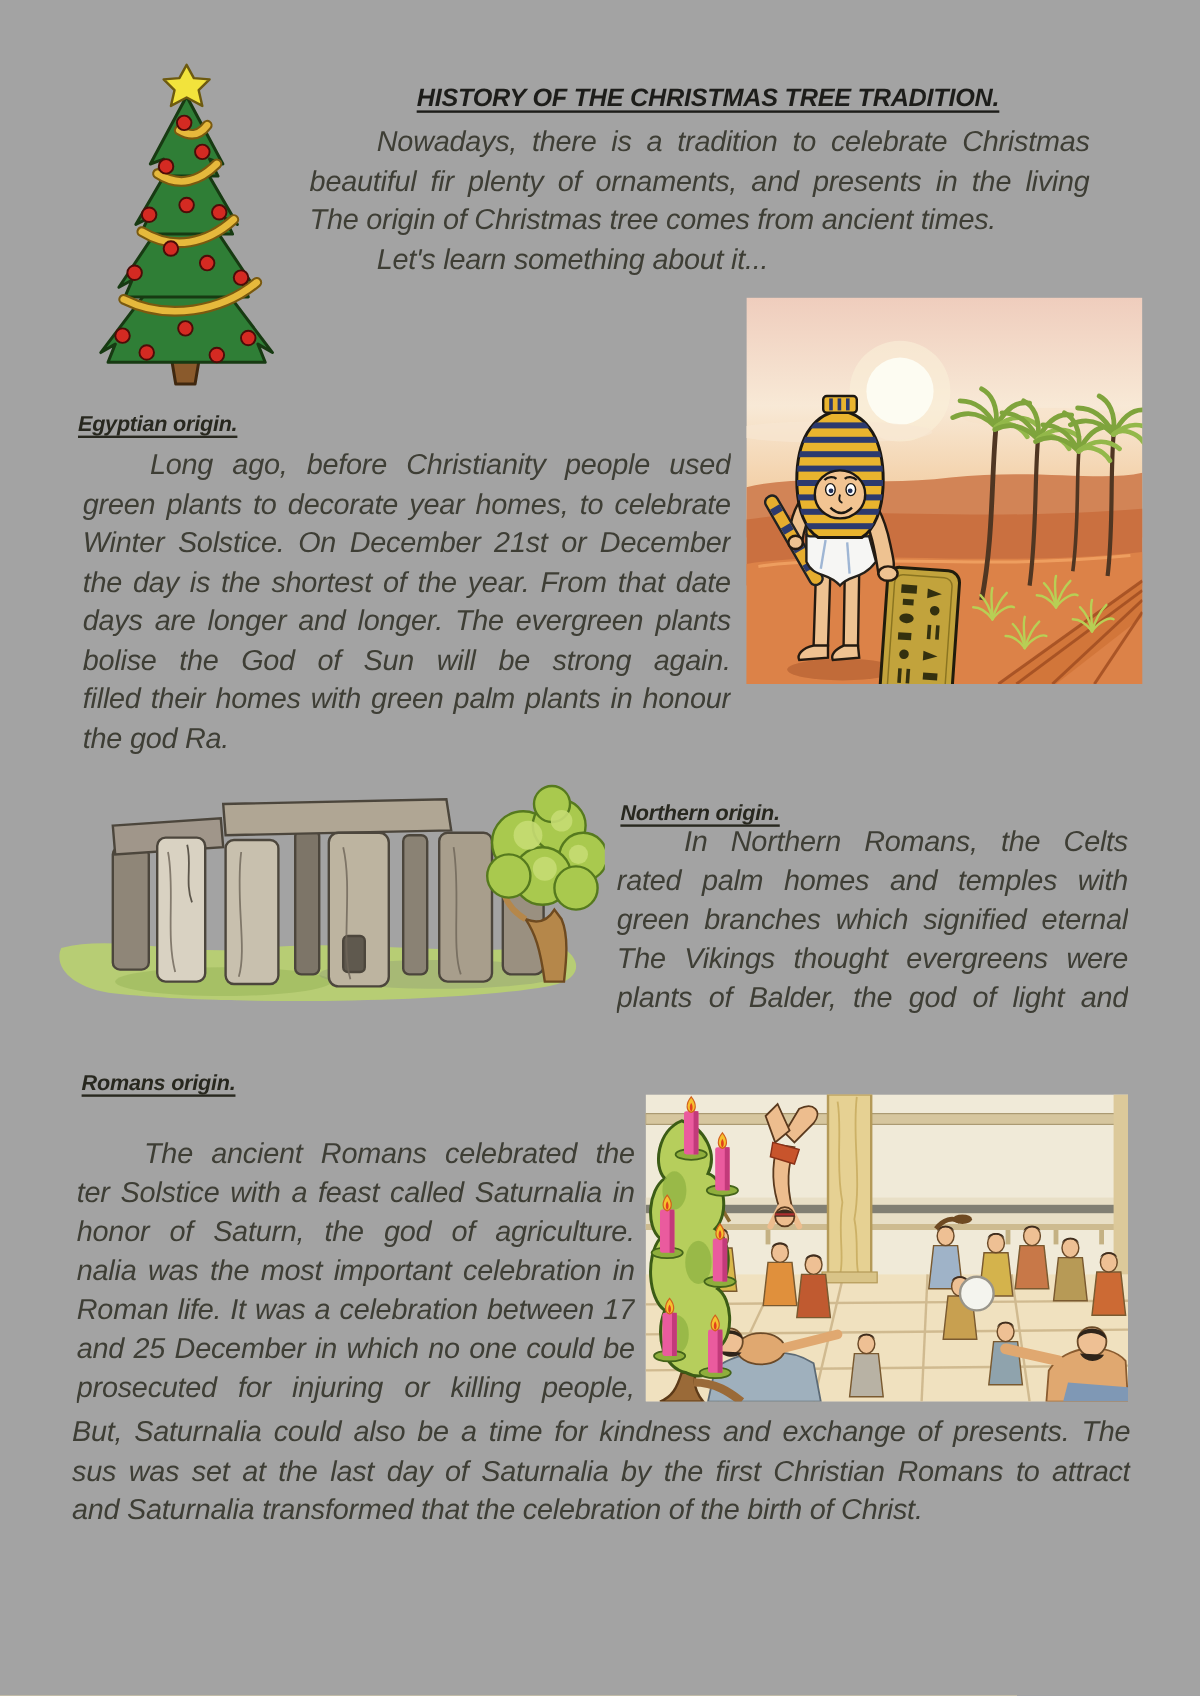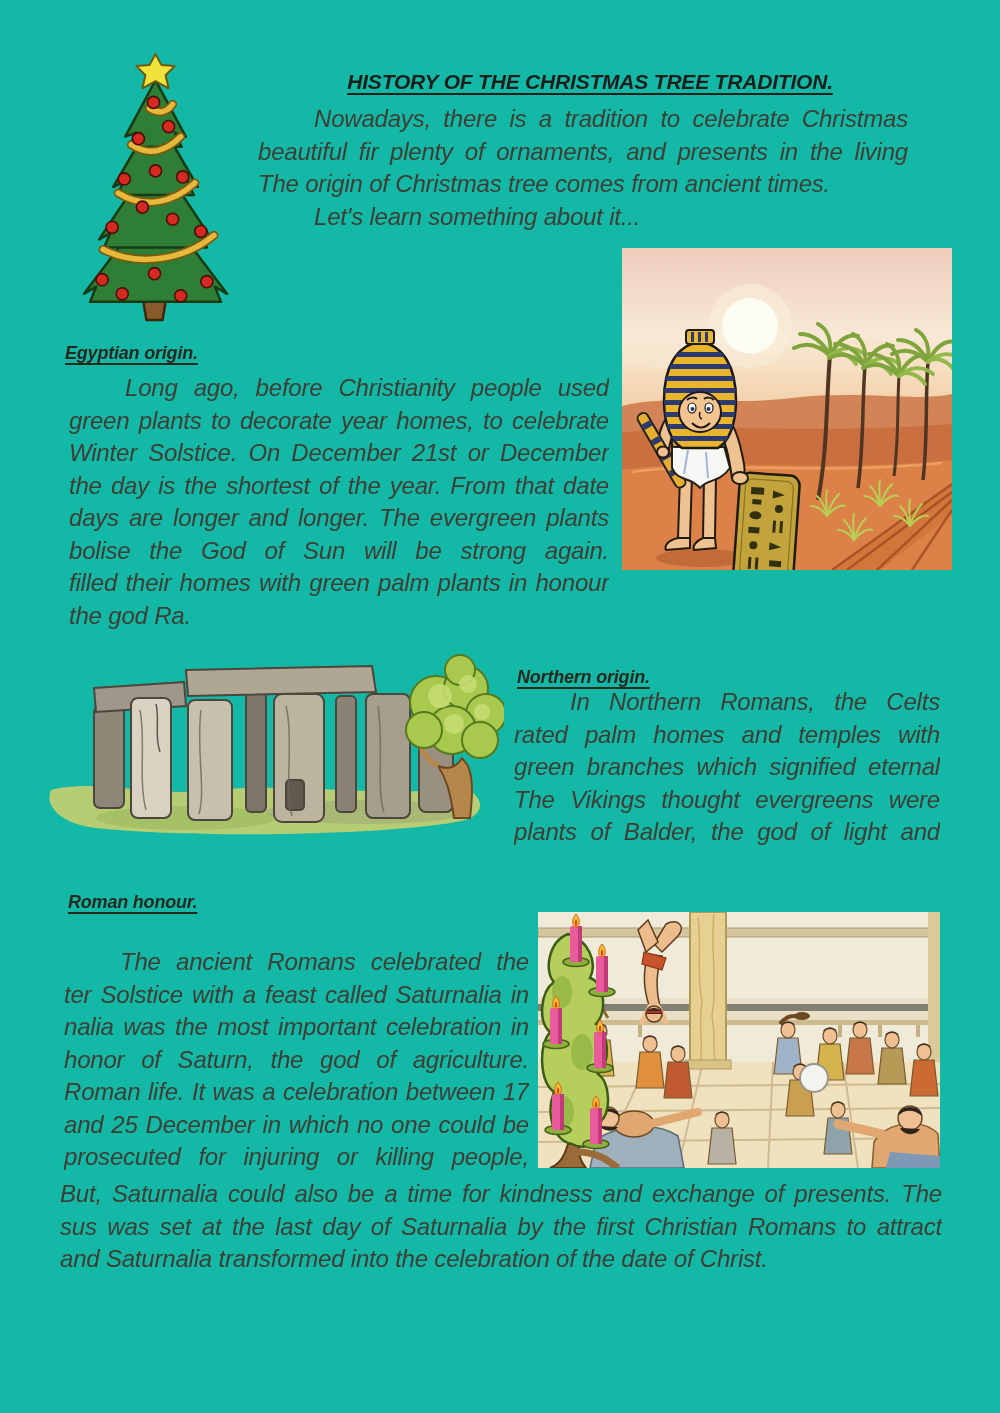--- a/index.html
+++ b/index.html
@@ -1,17 +1,17 @@
 <!DOCTYPE html>
 <html><head>
 <meta charset="utf-8">
 <style>
   html,body{margin:0;padding:0;background:#e8d globalThis;}
   body{background:#efe0b0;font-family:"Liberation Sans",sans-serif;}
-  .page{position:relative;width:1000px;height:1413px;background:#14b8a6;overflow:hidden;margin:0 auto;}
+  .page{position:relative;width:1000px;height:1413px;background:#a3a3a3;overflow:hidden;margin:0 auto;}
   .abs{position:absolute;}
   .txt{font-family:"Liberation Sans",sans-serif;font-style:italic;color:#3E3E35;
        font-size:24px;letter-spacing:-0.2px;}
   .page-title{font-weight:bold;font-size:21px;color:#1d1d1a;text-align:center;}
   .u{text-decoration:underline;text-decoration-thickness:2px;text-underline-offset:4px;}
   .heading{font-weight:bold;font-size:18px;color:#28281f;}
   .textblock .ln{height:32.5px;line-height:32.5px;text-align:justify;text-align-last:justify;
                  overflow:hidden;white-space:normal;}
   .textblock .ln.noj{text-align-last:left;}
   .textblock .ln.ind{text-indent:56px;}
@@ -284,27 +284,27 @@
   <div class="abs txt heading" style="left:517px;top:667px"><span class="u">Northern origin.</span></div>
 
   <div class="abs txt textblock" style="left:514px;top:686px;width:426px">
       <div class="ln ind">In Northern Romans, the Celts deco-</div>
       <div class="ln">rated palm homes and temples with ever-</div>
       <div class="ln">green branches which signified eternal life.</div>
       <div class="ln">The Vikings thought evergreens were the</div>
       <div class="ln noj">plants of Balder, the god of light and peace.</div>
     </div>
 
-  <div class="abs txt heading" style="left:68px;top:892px"><span class="u">Roman honour.</span></div>
+  <div class="abs txt heading" style="left:68px;top:892px"><span class="u">Romans origin.</span></div>
 
   <div class="abs txt textblock" style="left:64px;top:946px;width:465px">
       <div class="ln ind">The ancient Romans celebrated the Win-</div>
       <div class="ln">ter Solstice with a feast called Saturnalia  in</div>
+      <div class="ln">honor of Saturn, the god of agriculture. Satur-</div>
       <div class="ln">nalia was the most important celebration in</div>
-      <div class="ln">honor of Saturn, the god of agriculture. Satur-</div>
       <div class="ln">Roman life. It was a celebration between 17</div>
       <div class="ln">and 25 December in which no one could be</div>
       <div class="ln noj">prosecuted for injuring or killing people, theft...</div>
     </div>
 
   <svg class="abs" style="left:538px;top:912px" width="402" height="256" viewBox="0 0 402 256">
     <defs>
       <g id="fig">
         <path d="M-10,10 L10,10 L14,46 L-14,46 Z" stroke="#7a5a30" stroke-width="1.2"></path>
         <ellipse cx="0" cy="2" rx="7" ry="8" fill="#eec094" stroke="#6b4a28" stroke-width="1.2"></ellipse>
@@ -444,16 +444,16 @@
             <path d="M0,-12 C5,-6 4,0 0,1 C-4,0 -5,-6 0,-12 Z" fill="#f6c12e" stroke="#d2601e"></path>
             <path d="M0,-7 C2,-4 1,0 0,0 C-1,0 -2,-4 0,-7 Z" fill="#e2401e"></path>
           </g>
       </g>
     </g>
   </svg>
 
   <div class="abs txt textblock" style="left:60px;top:1178px;width:882px">
       <div class="ln">But, Saturnalia could also be a time for kindness and exchange of presents. The birth of Je-</div>
       <div class="ln">sus was set at the last day of Saturnalia by the first Christian Romans to attract pagans,</div>
-      <div class="ln noj">and Saturnalia transformed into the celebration of the date of Christ.</div>
+      <div class="ln noj">and Saturnalia transformed that the celebration of the birth of Christ.</div>
     </div>
 
 </div>
 
 </body></html>

